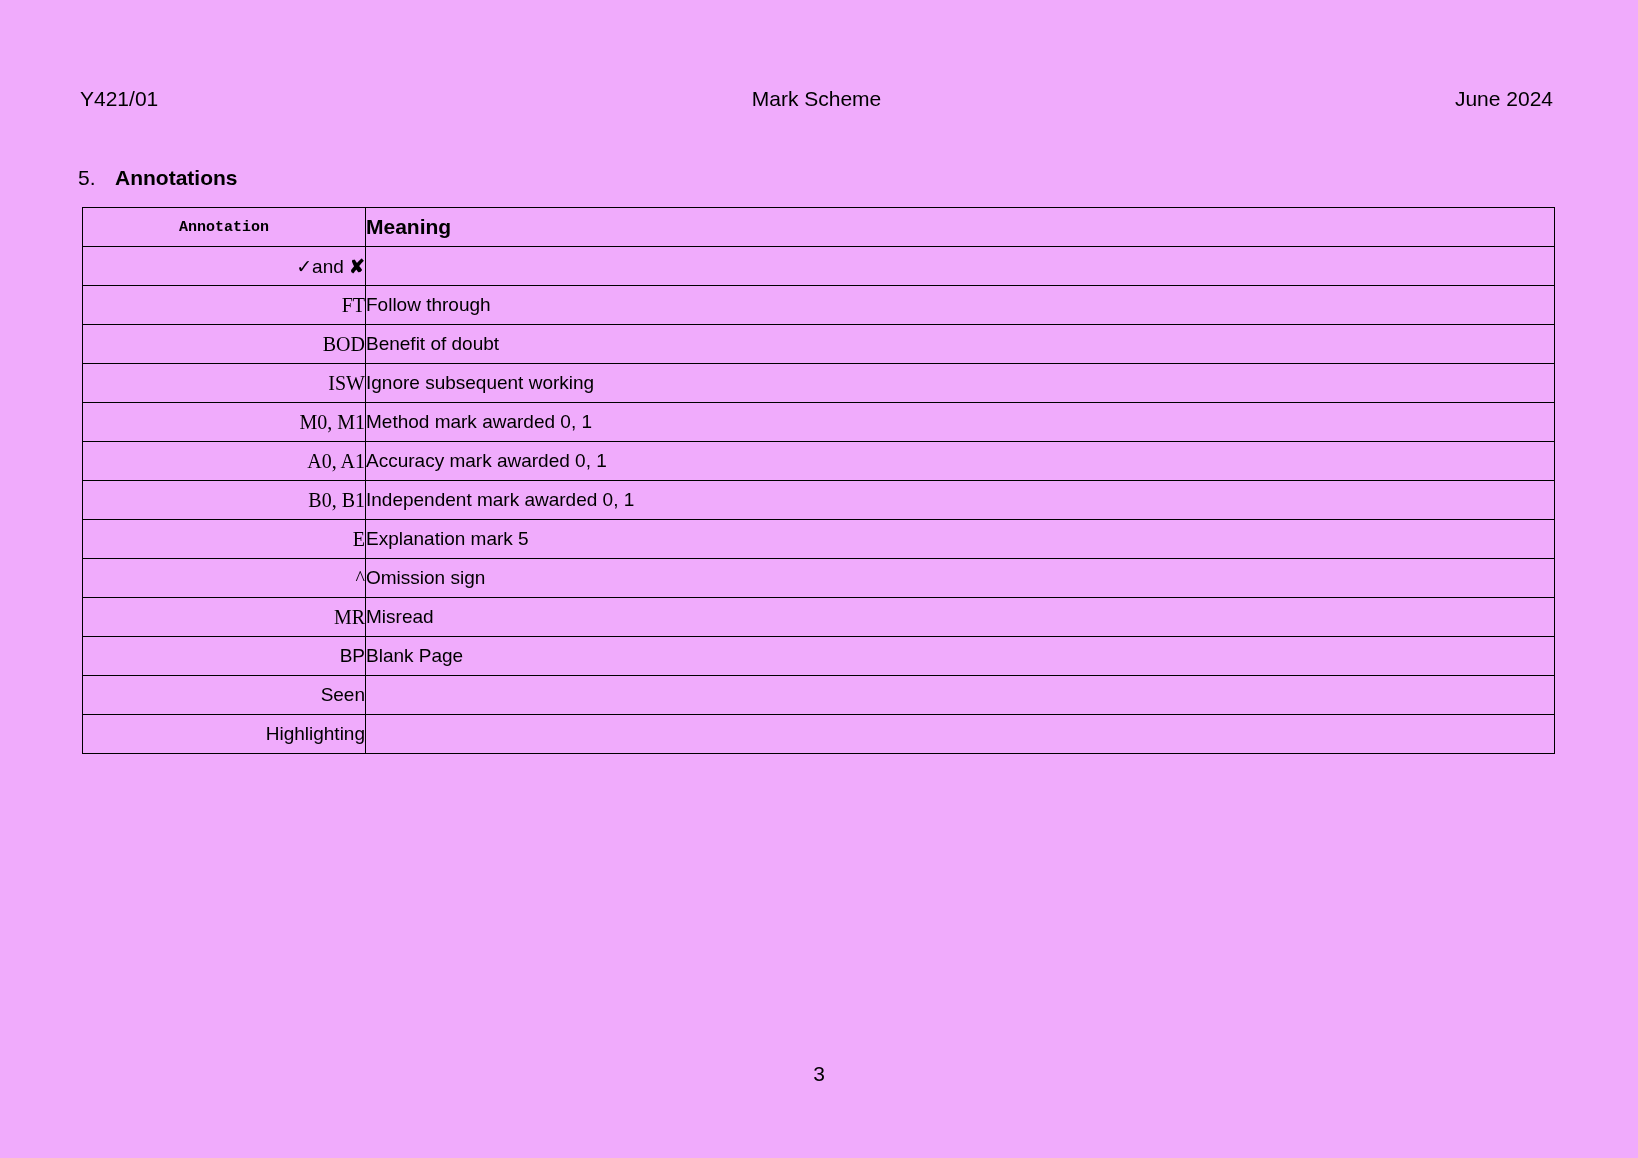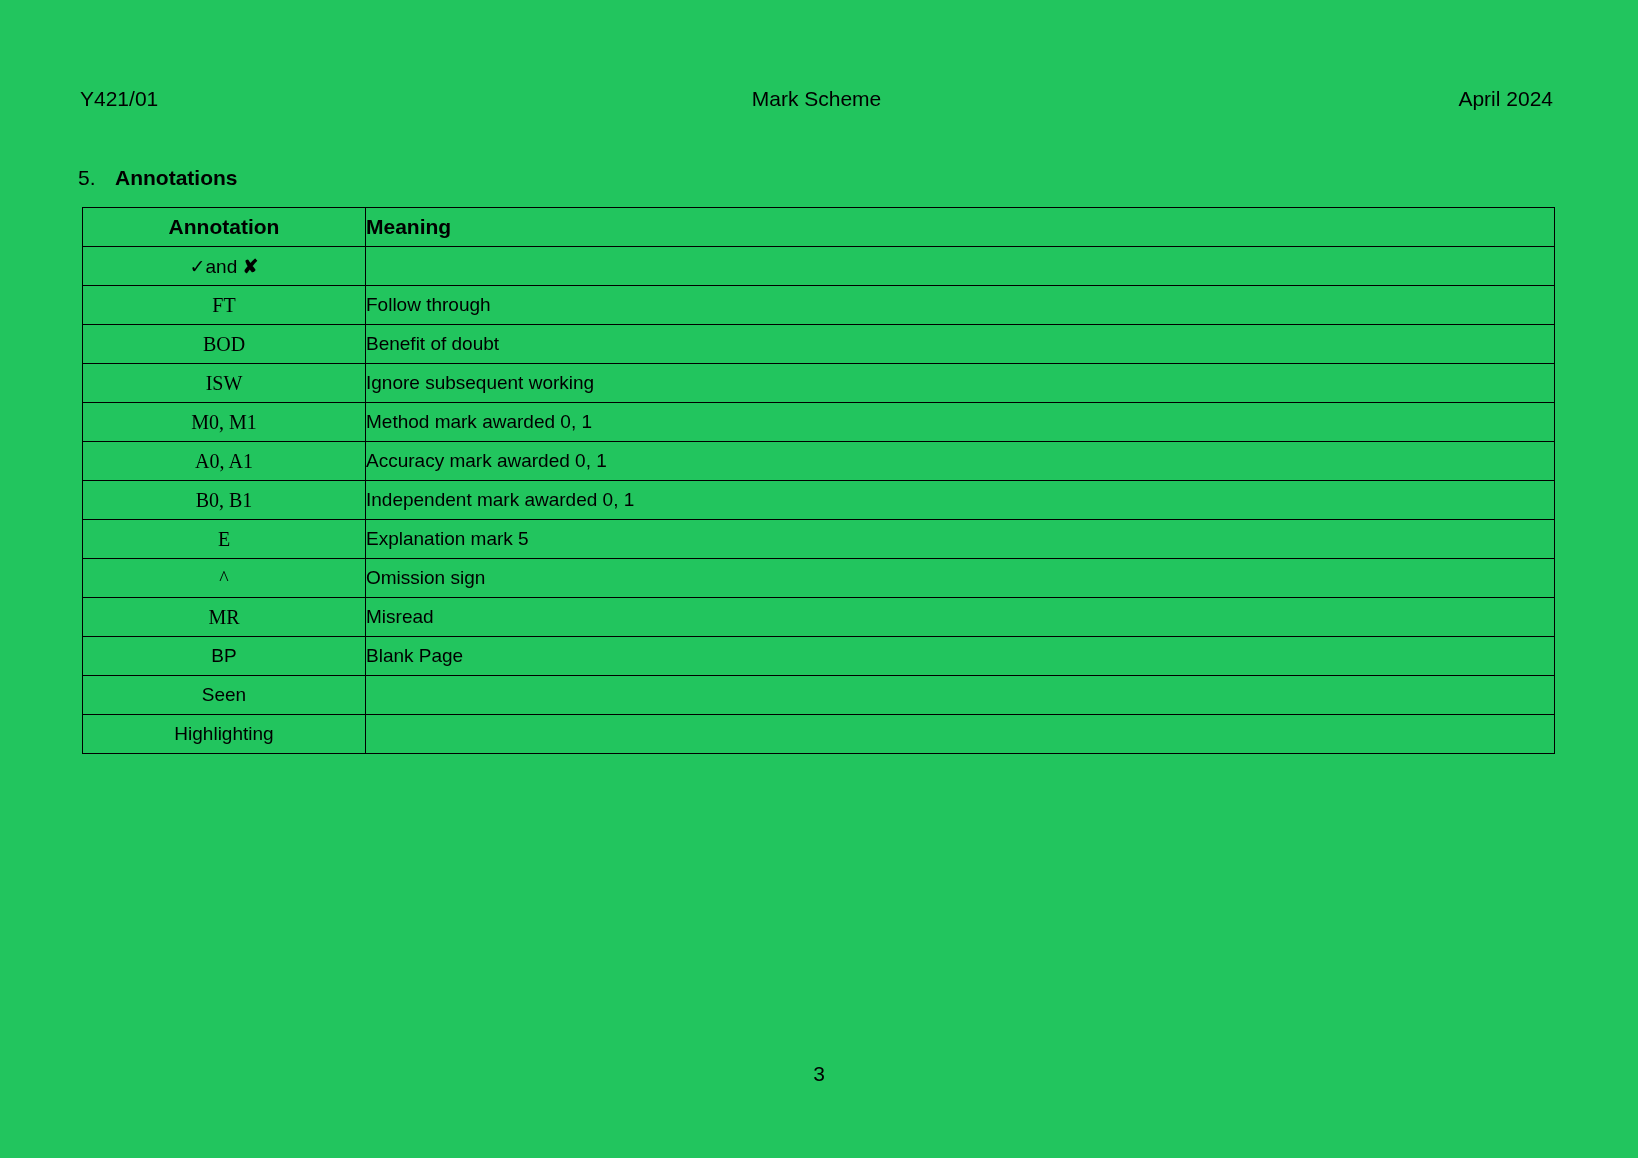--- a/index.html
+++ b/index.html
@@ -6,21 +6,21 @@
     margin: 0;
     padding: 0;
     background: #ffffff;
     color: #000000;
     font-family: "Liberation Sans", sans-serif;
   }
   .page {
     position: relative;
     width: 1638px;
     height: 1158px;
-    background: #22c55e;
+    background: #f0abfc;
     overflow: hidden;
   }
   
   .header {
     position: absolute;
     top: 66px;
     left: 80px;
     right: 85px;
     display: flex;
     align-items: baseline;
@@ -62,32 +62,32 @@
     border: 1.5px solid #000000;
     height: 39px;
     box-sizing: border-box;
     padding: 0;
     vertical-align: middle;
     overflow: hidden;
     white-space: nowrap;
   }
   th.th-ann {
     text-align: center;
-    font-family: Liberation Sans, sans-serif;
-    font-size: 21px;
+    font-family: Liberation Mono, monospace;
+    font-size: 15px;
     font-weight: bold;
   }
   th.th-mean {
     text-align: left;
     padding-left: 11px;
     font-family: "Liberation Sans", sans-serif;
     font-size: 21px;
     font-weight: bold;
   }
-  td.ann { text-align: center; border-radius: 11px; }
+  td.ann { text-align: right; border-radius: 11px; }
   td.mean {
     text-align: left;
     padding-left: 11px;
     font-family: "Liberation Sans", sans-serif;
     font-size: 19px;
   }
   .serif { font-family: "Liberation Serif", serif; font-size: 20px; }
   .sans  { font-family: "Liberation Sans", sans-serif; font-size: 19px; }
   .bold-sym { font-weight: bold; }
 
@@ -103,21 +103,21 @@
   }
 </style>
 </head>
 <body>
 
 <div class="page">
 
   <div class="header">
     <span class="h-left">Y421/01</span>
     <span class="h-center">Mark Scheme</span>
-    <span class="h-right">April 2024</span>
+    <span class="h-right">June 2024</span>
   </div>
 
   <div class="section">
     <span class="num">5.</span><span class="title">Annotations</span>
   </div>
 
   <table class="annotations">
     <colgroup>
       <col class="c1">
       <col class="c2">

